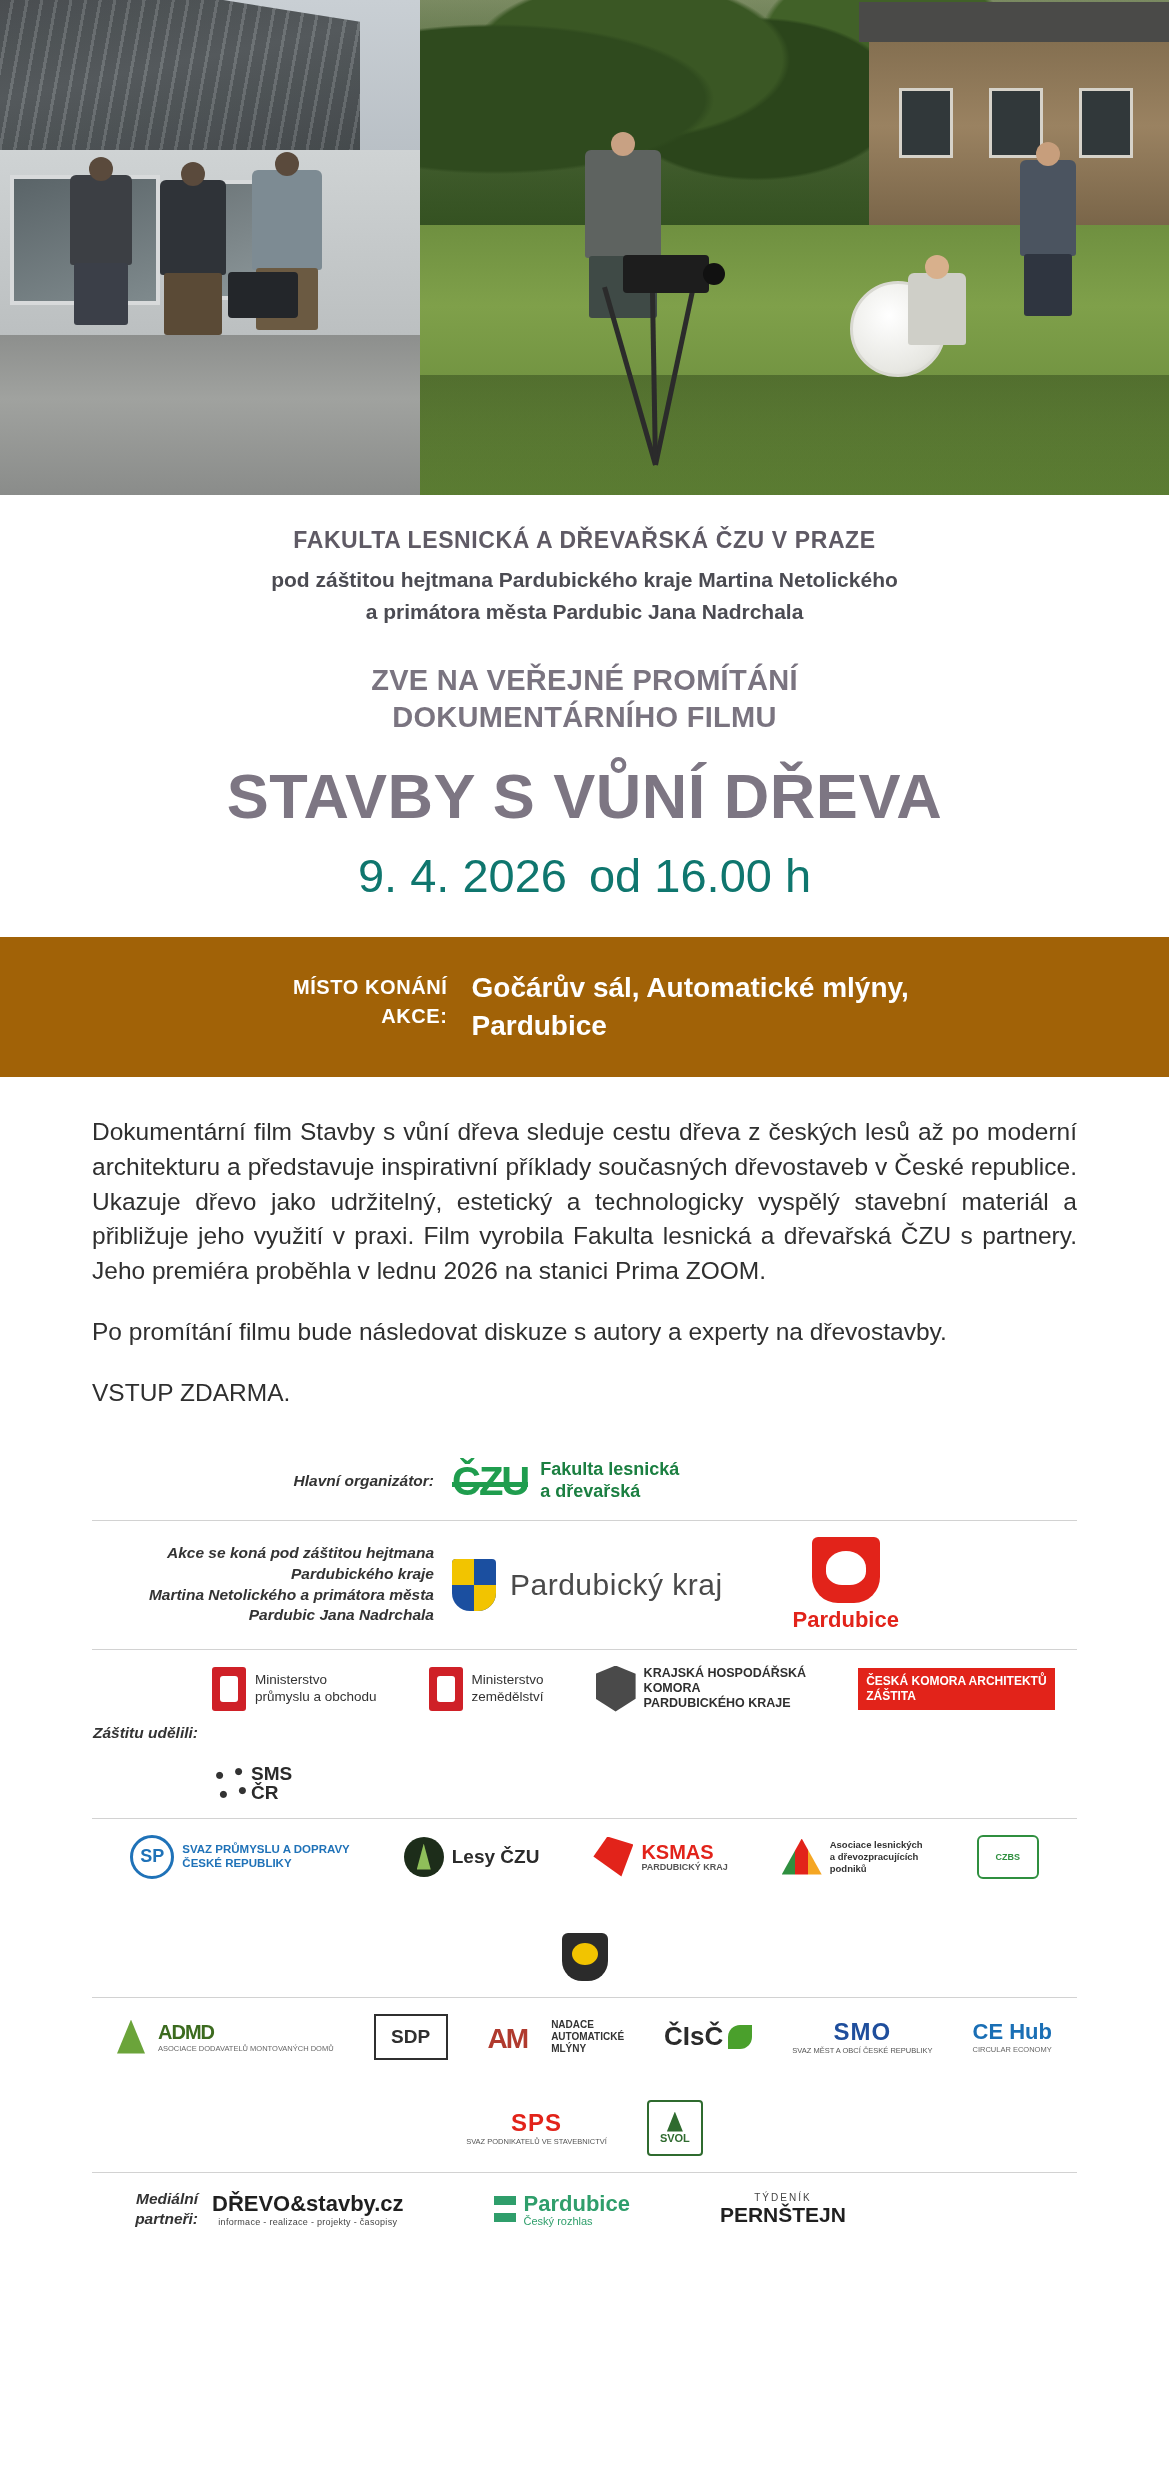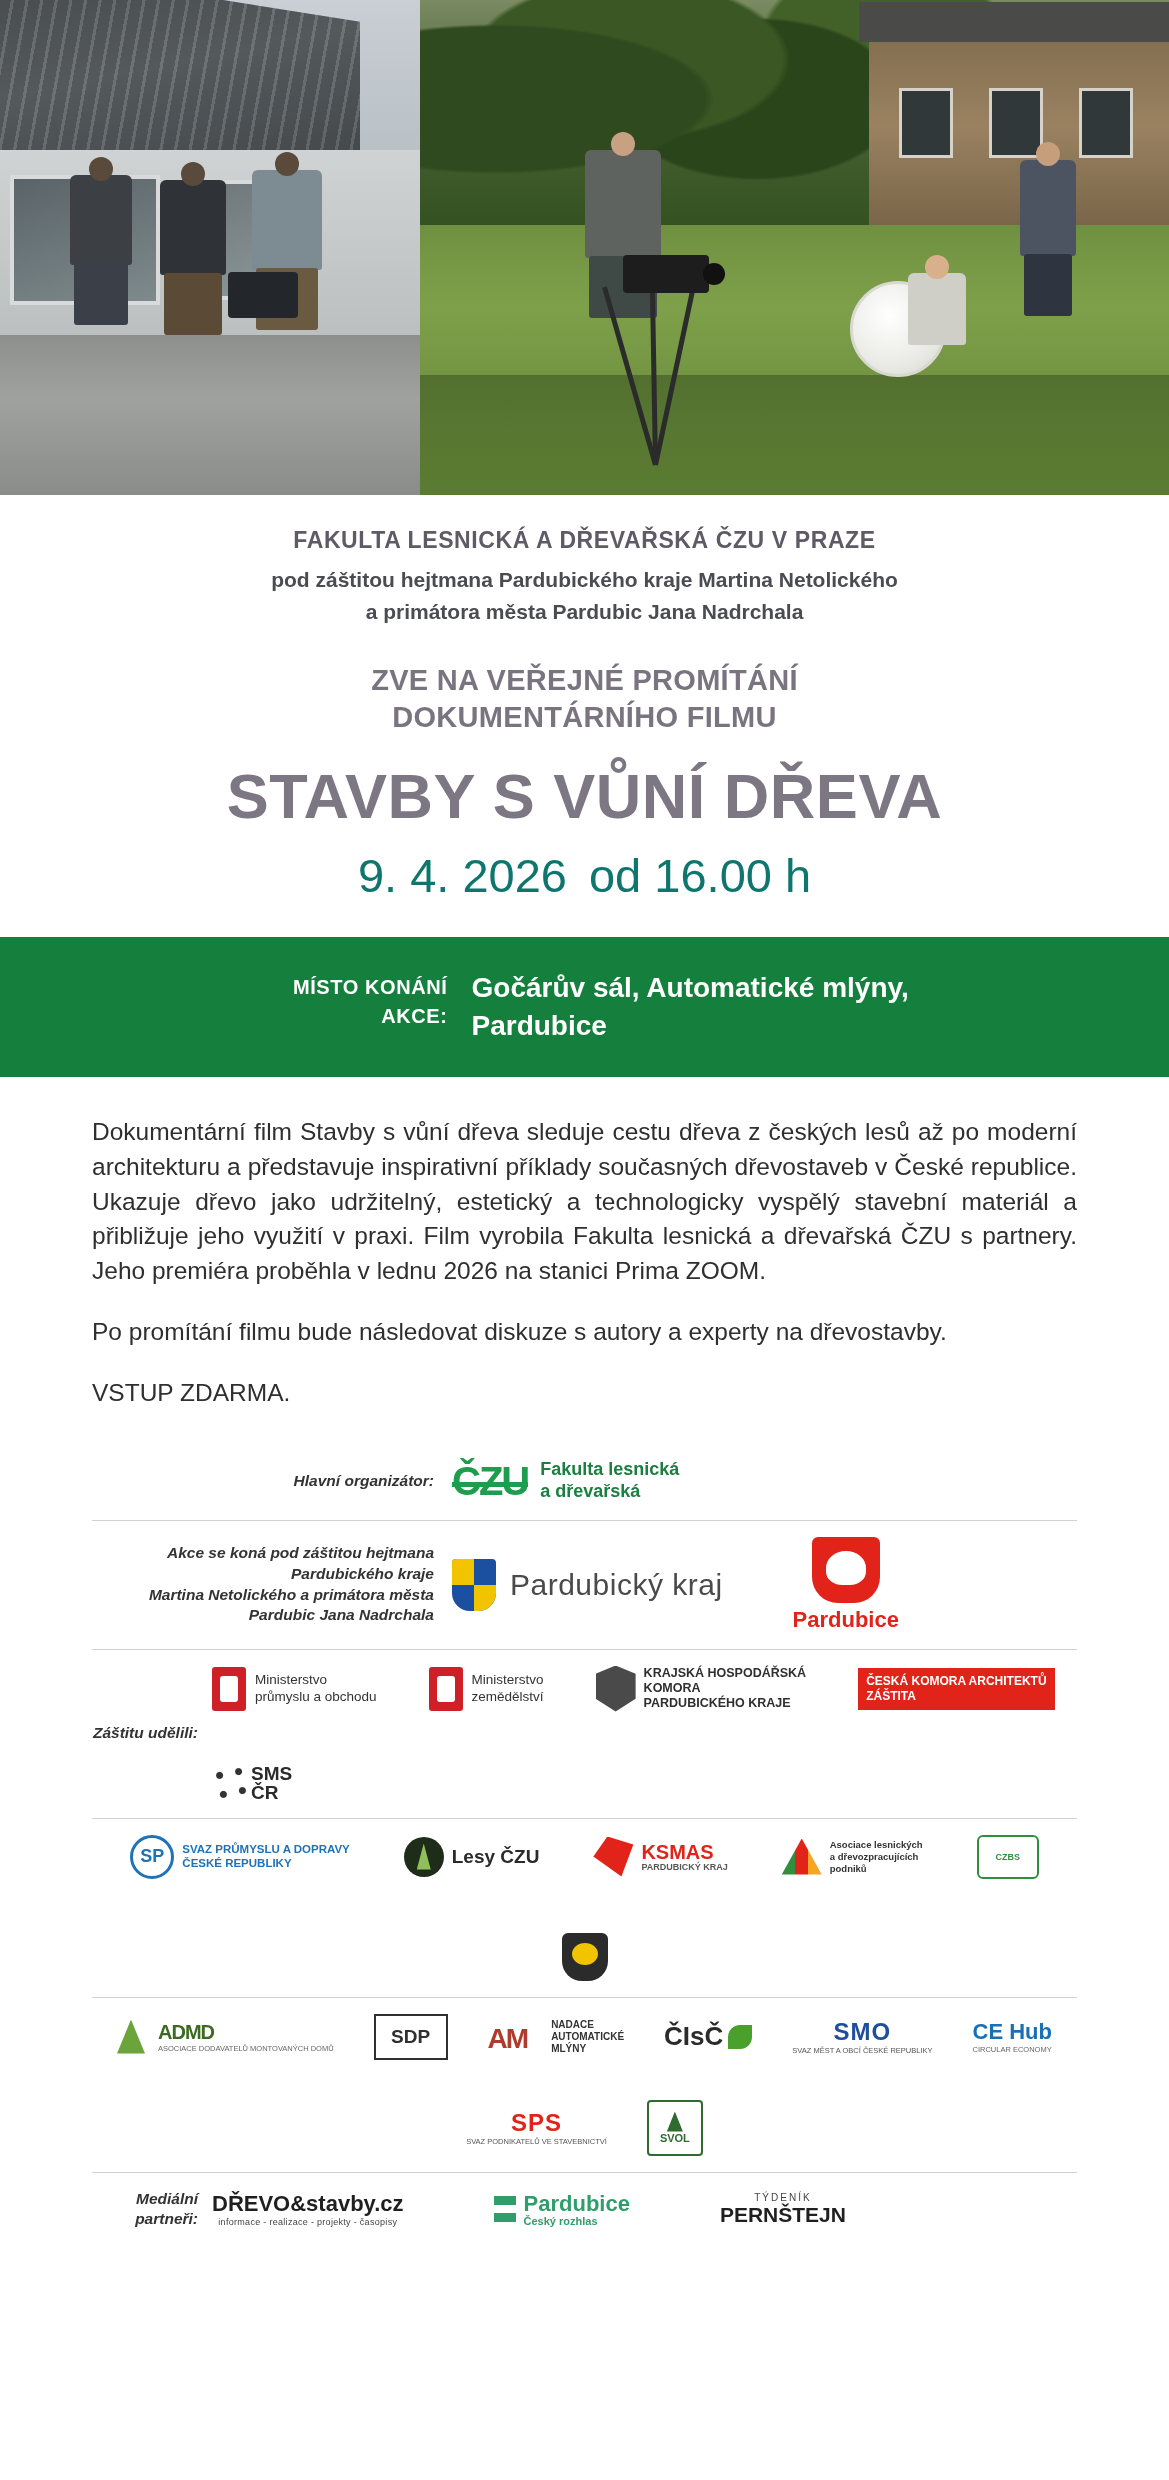--- a/index.html
+++ b/index.html
@@ -121,21 +121,21 @@
     font-size: 63px; font-weight: 800; color: #7d7683; letter-spacing: .5px;
   }
   .date {
     margin-top: 16px;
     font-size: 47px; font-weight: 400; color: #0f766e;
   }
   .date .dsep { display:inline-block; width: 22px; }
 
   .venue {
     margin-top: 34px;
-    background: #15803d;
+    background: #a16207;
     color: #ffffff;
     height: 140px;
     display: flex; align-items: center; justify-content: center;
   }
   .venue-inner { display: flex; gap: 24px; align-items: flex-start; }
   .venue-label { width: 220px; text-align: right; font-size: 20px; font-weight: 700; letter-spacing: .6px; line-height: 1.45; padding-top: 4px;}
   .venue-value { font-size: 28px; font-weight: 700; line-height: 1.35; max-width: 470px;}
 
   .copy { padding: 38px 92px 0 92px; }
   .copy p {
@@ -237,21 +237,21 @@
   .svol{width:56px;height:56px;border:2px solid #2f6b2f;border-radius:4px;display:flex;flex-direction:column;align-items:center;justify-content:center;}
   .svol-tree{width:16px;height:20px;background:#2f6b2f;clip-path:polygon(50% 0,100% 100%,0 100%);}
   .svol-txt{font-size:11px;font-weight:800;color:#2f6b2f;}
 
   .drevo{text-align:center;}
   .drevo-txt{font-size:22px;font-weight:800;color:#1f1f1f;}
   .drevo-sub{font-size:9px;color:#444;letter-spacing:.3px;}
   .rozhlas{display:flex;align-items:center;gap:8px;}
   .rozhlas-mark{width:22px;height:26px;background:linear-gradient(180deg,#2f9e6b 0 33%,#fff 33% 66%,#2f9e6b 66%);}
   .rozhlas-txt{font-size:22px;font-weight:800;color:#2f9e6b;line-height:1.05;}
-  .rozhlas-sub{font-size:11px;color:#2f9e6b;font-weight:700;}
+  .rozhlas-sub{font-size:11px;color:#2f9e6b;font-weight:400;}
   .pernstejn{text-align:center;}
   .pern-top{font-size:10px;color:#444;letter-spacing:2px;}
   .pern-txt{font-size:21px;font-weight:800;color:#1f1f1f;}
 </style>
 </head>
 <body>
 
 <div class="poster">
 
   <div class="photo-strip">

